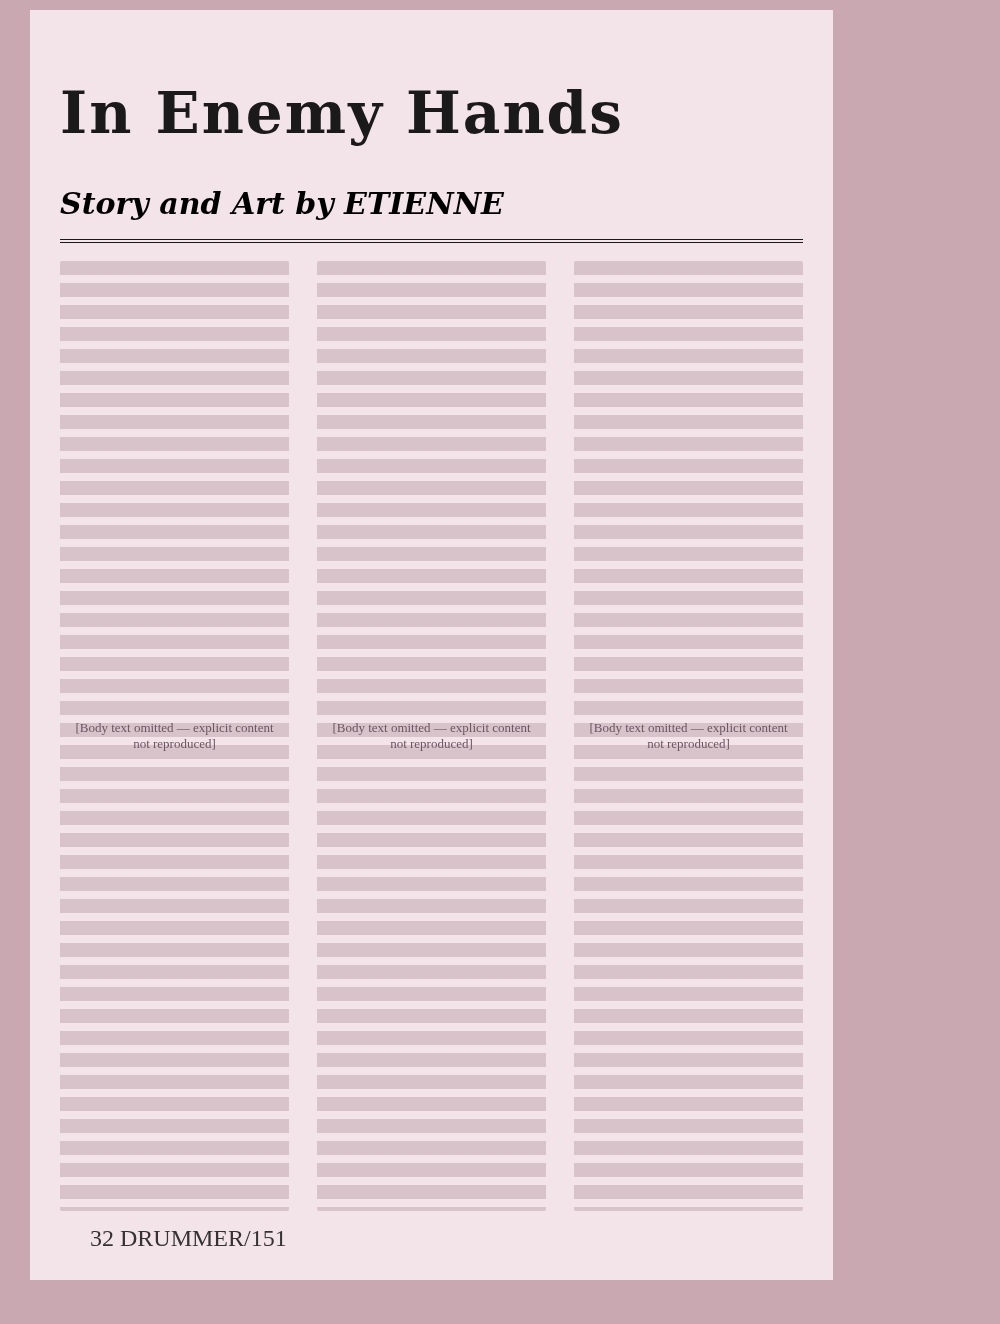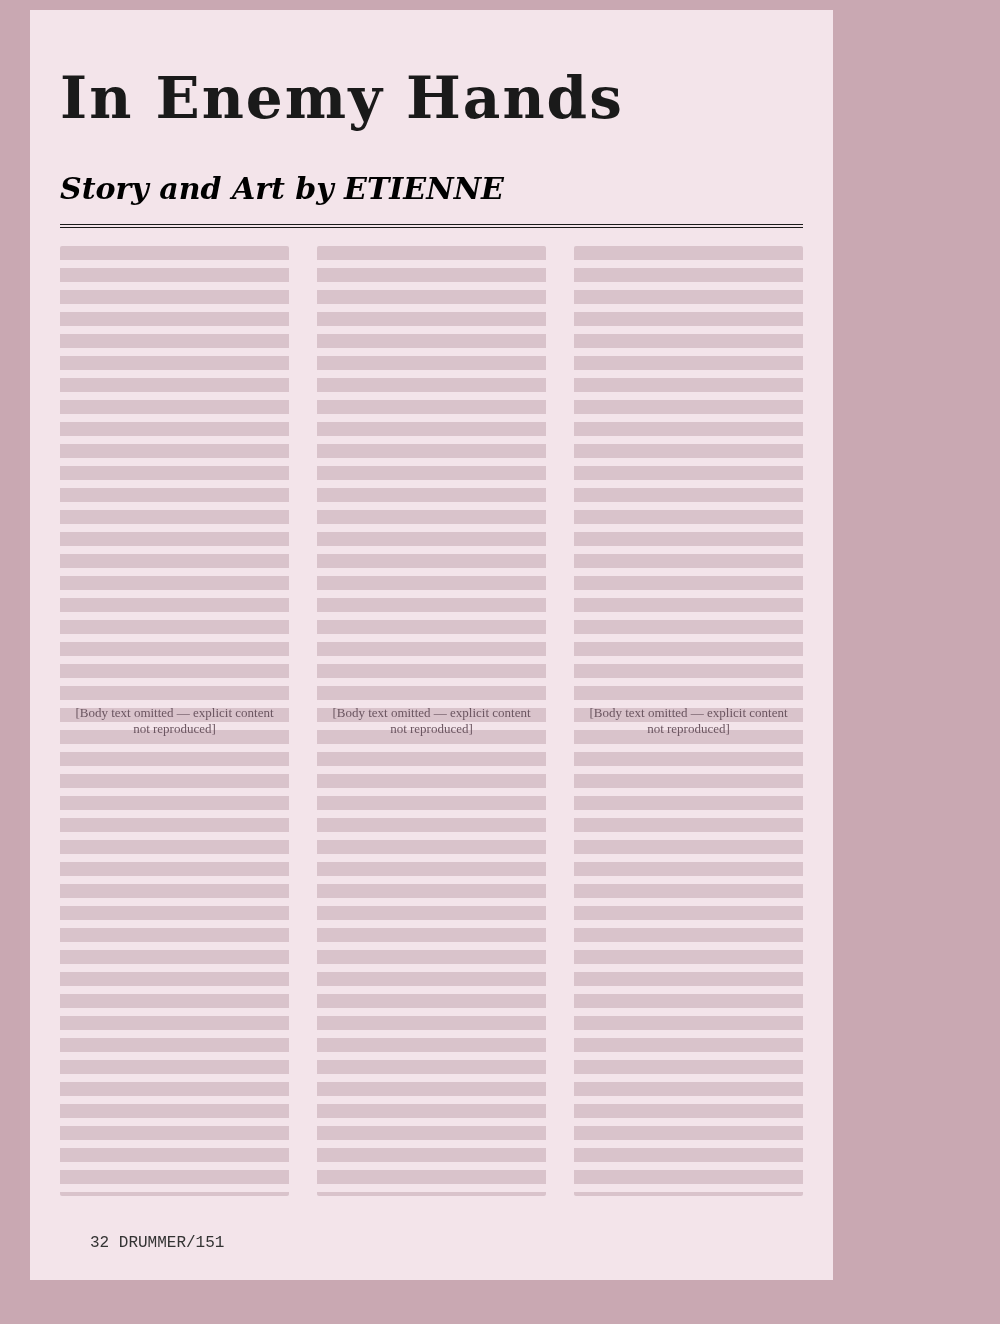--- a/index.html
+++ b/index.html
@@ -1,29 +1,29 @@
 <!DOCTYPE html>
 <html><head>
 <meta charset="utf-8">
 <style>
   body { margin:0; background:#8d6f77; font-family:"DejaVu Serif", serif; }
   .scan { width:1000px; height:1324px; background:#c9a8b2; position:relative; }
   .page { position:absolute; left:30px; top:10px; width:803px; height:1270px;
-          background:#f3e4ea; padding:15px 30px 0 30px; box-sizing:border-box; }
+          background:#f3e4ea; padding:30px 30px 0 30px; box-sizing:border-box; }
   .title { font-size:58px; font-weight:bold; letter-spacing:2px; color:#1a1a1a; }
   .byline { font-size:30px; font-style:italic; font-weight:bold; margin-top:20px; }
   .rule { border-top:4px double #1a1a1a; margin:18px 0; }
   .cols { display:flex; gap:28px; }
   .col { flex:1; }
   .redacted { background:repeating-linear-gradient(#d9c3cb 0 14px, #f3e4ea 14px 22px);
               height:950px; border-radius:2px; display:flex; align-items:center;
               justify-content:center; color:#6b5560; font-family:Liberation Serif, serif;
               font-size:13px; text-align:center; padding:10px; box-sizing:border-box; }
-  .footer { position:absolute; bottom:28px; left:60px; font-family:Liberation Mono, monospace;
-            font-size:16px; color:#333; }
+  .footer { position:absolute; bottom:28px; left:60px; font-family:Liberation Serif, serif;
+            font-size:24px; color:#333; }
 </style>
 </head>
 <body>
 
 <div class="scan">
   <div class="page">
     <h1 class="title">In Enemy Hands</h1>
     <div class="byline">Story and Art by ETIENNE</div>
     <div class="rule"></div>
     <div class="cols">

